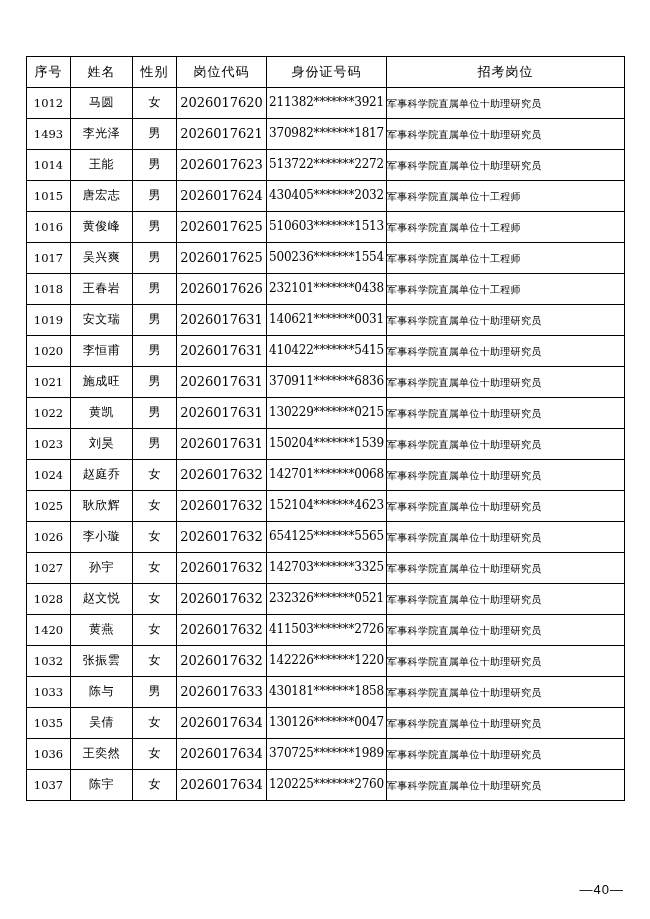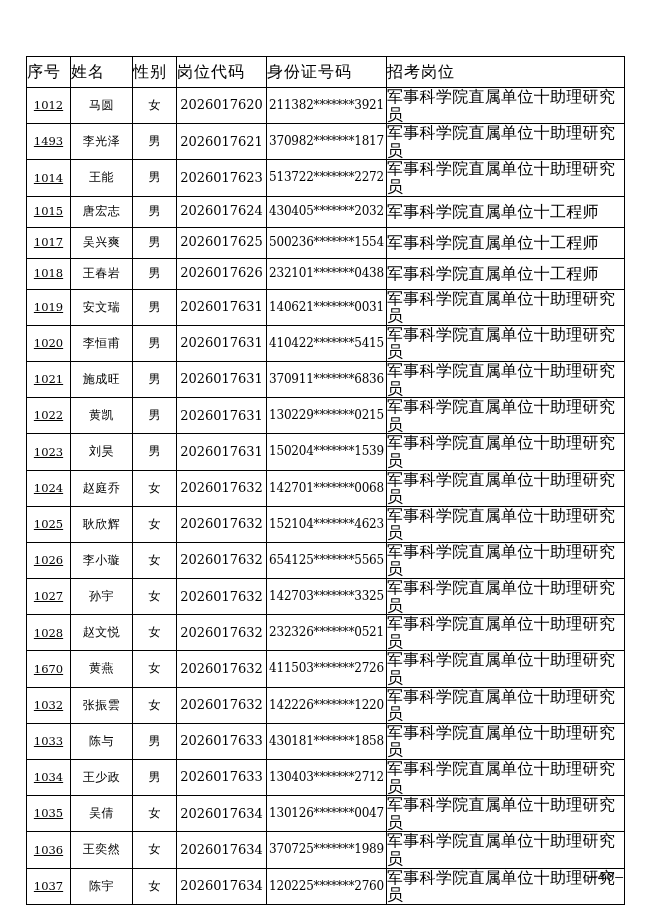--- a/index.html
+++ b/index.html
@@ -29,38 +29,37 @@
   }
   table.roster th, table.roster td {
     border: 1px solid #000000;
     padding: 0;
     height: 30px;
     vertical-align: middle;
     font-weight: normal;
     line-height: 1.1;
   }
   table.roster thead th {
-    text-align: left;
-    font-size: 16px;
+    text-align: center;
+    font-size: 13px;
     font-family: "DejaVu Serif", "Liberation Serif", serif;
     letter-spacing: 1px;
   }
   
   col.c-seq   { width: 44px; }
   col.c-name  { width: 62px; }
   col.c-sex   { width: 44px; }
   col.c-code  { width: 90px; }
   col.c-id    { width: 120px; }
   col.c-post  { width: 238px; }
 
   td.seq {
     text-align: center;
     font-family: "DejaVu Serif", "Liberation Serif", serif;
     font-size: 11.5px;
-    text-decoration: underline;
   }
   td.name {
     text-align: center;
     font-family: "DejaVu Serif", "Liberation Serif", serif;
     font-size: 12px;
     letter-spacing: 0.5px;
   }
   td.sex {
     text-align: center;
     font-family: "DejaVu Serif", "Liberation Serif", serif;
@@ -74,29 +73,29 @@
   td.idnum {
     text-align: center;
     font-family: "DejaVu Serif", "Liberation Serif", serif;
     font-size: 12px;
     letter-spacing: -0.2px;
   }
   td.post {
     text-align: left;
     padding-left: 4px;
     font-family: "DejaVu Serif", "Liberation Serif", serif;
-    font-size: 16px;
+    font-size: 10px;
     letter-spacing: 0.3px;
   }
   .page-number {
     position: absolute;
     right: 26px;
-    bottom: 34px;
+    bottom: 22px;
     font-size: 13px;
-    font-family: Liberation Mono, monospace;
+    font-family: Liberation Sans, sans-serif;
     letter-spacing: 1px;
   }
 </style>
 </head>
 <body>
 
 <div class="page">
   <table class="roster">
     <colgroup>
       <col class="c-seq">
@@ -143,20 +142,28 @@
       </tr>
       <tr>
         <td class="seq">1015</td>
         <td class="name">唐宏志</td>
         <td class="sex">男</td>
         <td class="code">2026017624</td>
         <td class="idnum">430405*******2032</td>
         <td class="post">军事科学院直属单位十工程师</td>
       </tr>
       <tr>
+        <td class="seq">1016</td>
+        <td class="name">黄俊峰</td>
+        <td class="sex">男</td>
+        <td class="code">2026017625</td>
+        <td class="idnum">510603*******1513</td>
+        <td class="post">军事科学院直属单位十工程师</td>
+      </tr>
+      <tr>
         <td class="seq">1017</td>
         <td class="name">吴兴爽</td>
         <td class="sex">男</td>
         <td class="code">2026017625</td>
         <td class="idnum">500236*******1554</td>
         <td class="post">军事科学院直属单位十工程师</td>
       </tr>
       <tr>
         <td class="seq">1018</td>
         <td class="name">王春岩</td>
@@ -239,49 +246,41 @@
       </tr>
       <tr>
         <td class="seq">1028</td>
         <td class="name">赵文悦</td>
         <td class="sex">女</td>
         <td class="code">2026017632</td>
         <td class="idnum">232326*******0521</td>
         <td class="post">军事科学院直属单位十助理研究员</td>
       </tr>
       <tr>
-        <td class="seq">1670</td>
+        <td class="seq">1420</td>
         <td class="name">黄燕</td>
         <td class="sex">女</td>
         <td class="code">2026017632</td>
         <td class="idnum">411503*******2726</td>
         <td class="post">军事科学院直属单位十助理研究员</td>
       </tr>
       <tr>
         <td class="seq">1032</td>
         <td class="name">张振雲</td>
         <td class="sex">女</td>
         <td class="code">2026017632</td>
         <td class="idnum">142226*******1220</td>
         <td class="post">军事科学院直属单位十助理研究员</td>
       </tr>
       <tr>
         <td class="seq">1033</td>
         <td class="name">陈与</td>
         <td class="sex">男</td>
         <td class="code">2026017633</td>
         <td class="idnum">430181*******1858</td>
-        <td class="post">军事科学院直属单位十助理研究员</td>
-      </tr>
-      <tr>
-        <td class="seq">1034</td>
-        <td class="name">王少政</td>
-        <td class="sex">男</td>
-        <td class="code">2026017633</td>
-        <td class="idnum">130403*******2712</td>
         <td class="post">军事科学院直属单位十助理研究员</td>
       </tr>
       <tr>
         <td class="seq">1035</td>
         <td class="name">吴倩</td>
         <td class="sex">女</td>
         <td class="code">2026017634</td>
         <td class="idnum">130126*******0047</td>
         <td class="post">军事科学院直属单位十助理研究员</td>
       </tr>

